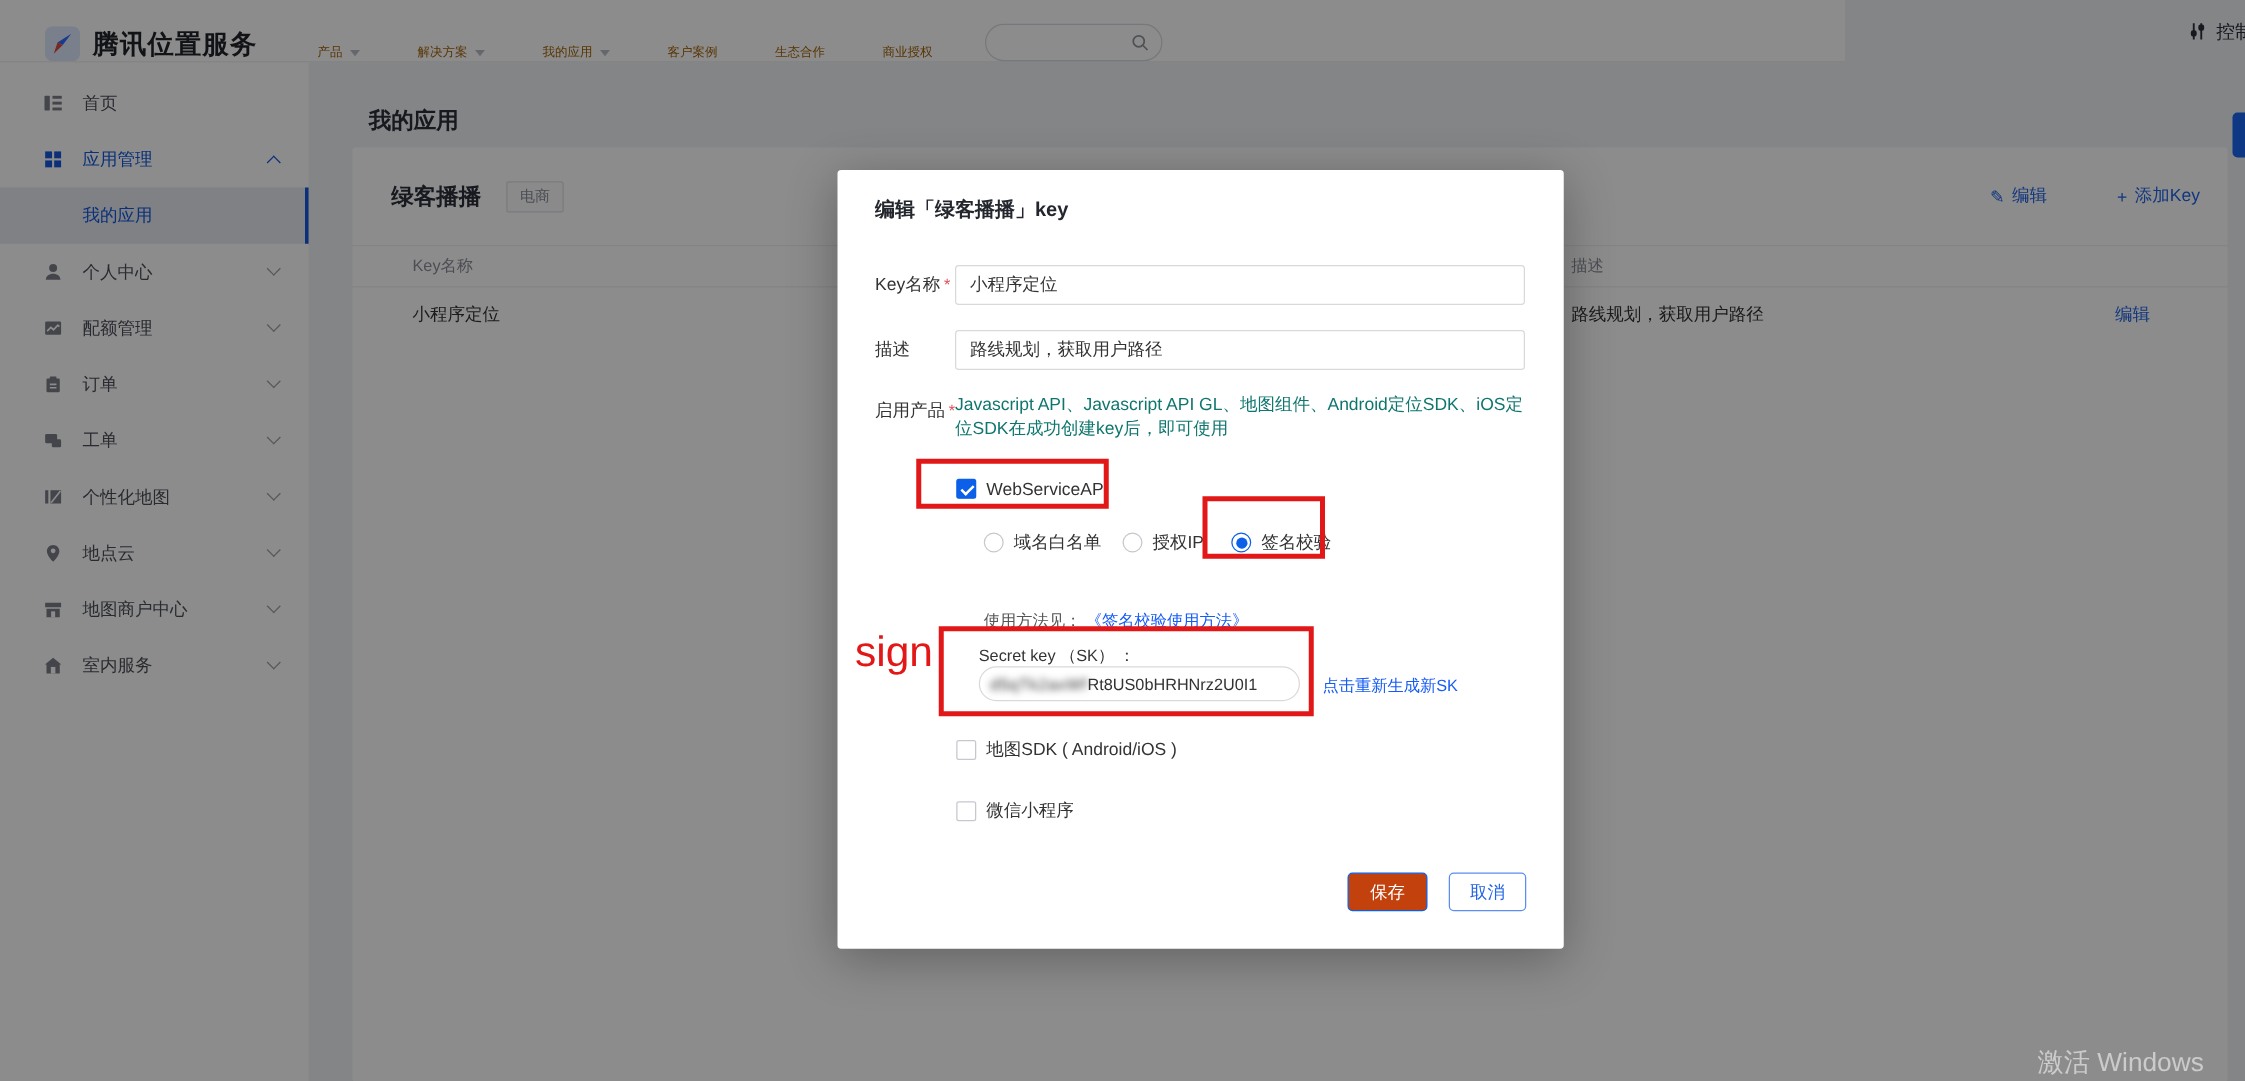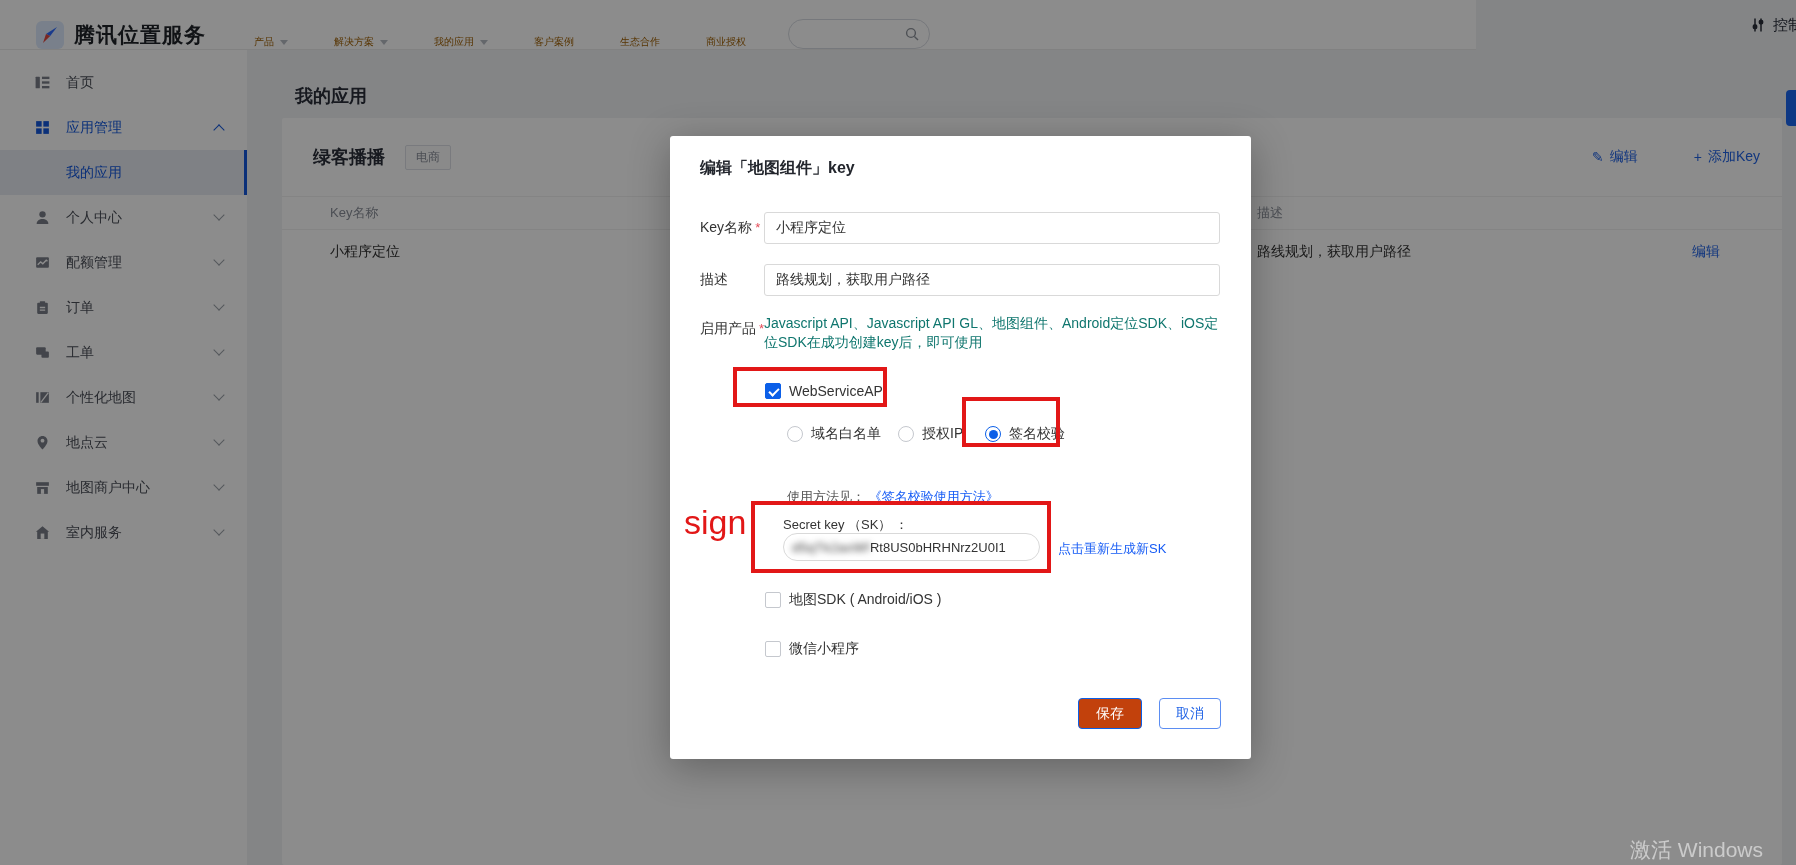--- a/index.html
+++ b/index.html
@@ -284,21 +284,21 @@
       <span class="c2">路线规划，获取用户路径</span>
       <span class="c3">编辑</span>
     </div>
   </div>
 </div>
 <div class="clipped-btn"></div>
 
 <div class="overlay"></div>
 
 <div class="modal">
-  <div class="m-title">编辑「地图组件」key</div>
+  <div class="m-title">编辑「绿客播播」key</div>
 
   <div class="m-label req" style="left:30px;top:83px">Key名称</div>
   <input class="m-input" style="left: 94px; top: 76px; width: 456px;" value="小程序定位">
 
   <div class="m-label" style="left:30px;top:135px">描述</div>
   <input class="m-input" style="left: 94px; top: 128px; width: 456px;" value="路线规划，获取用户路径">
 
   <div class="m-label req" style="left:30px;top:184px">启用产品</div>
   <div class="m-note">Javascript API、Javascript API GL、地图组件、Android定位SDK、iOS定位SDK在成功创建key后，即可使用</div>
 

